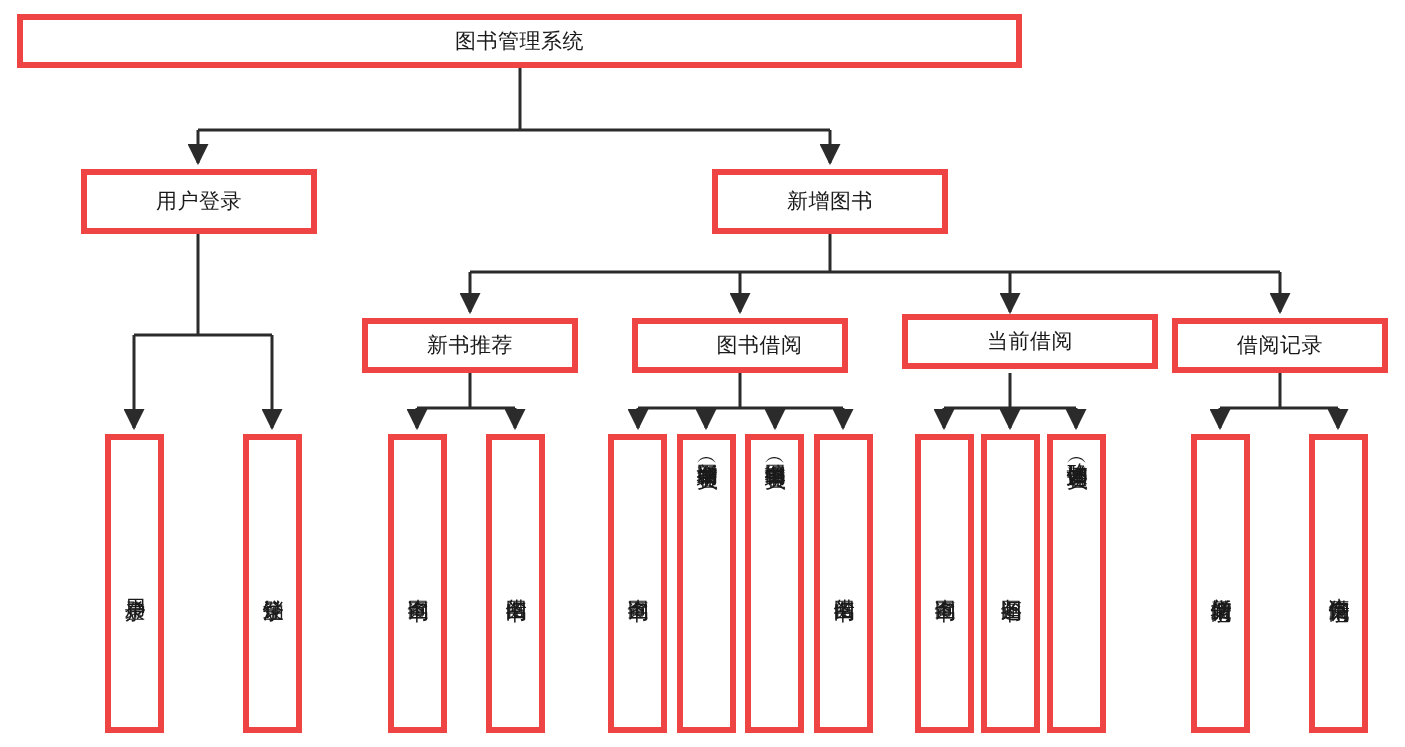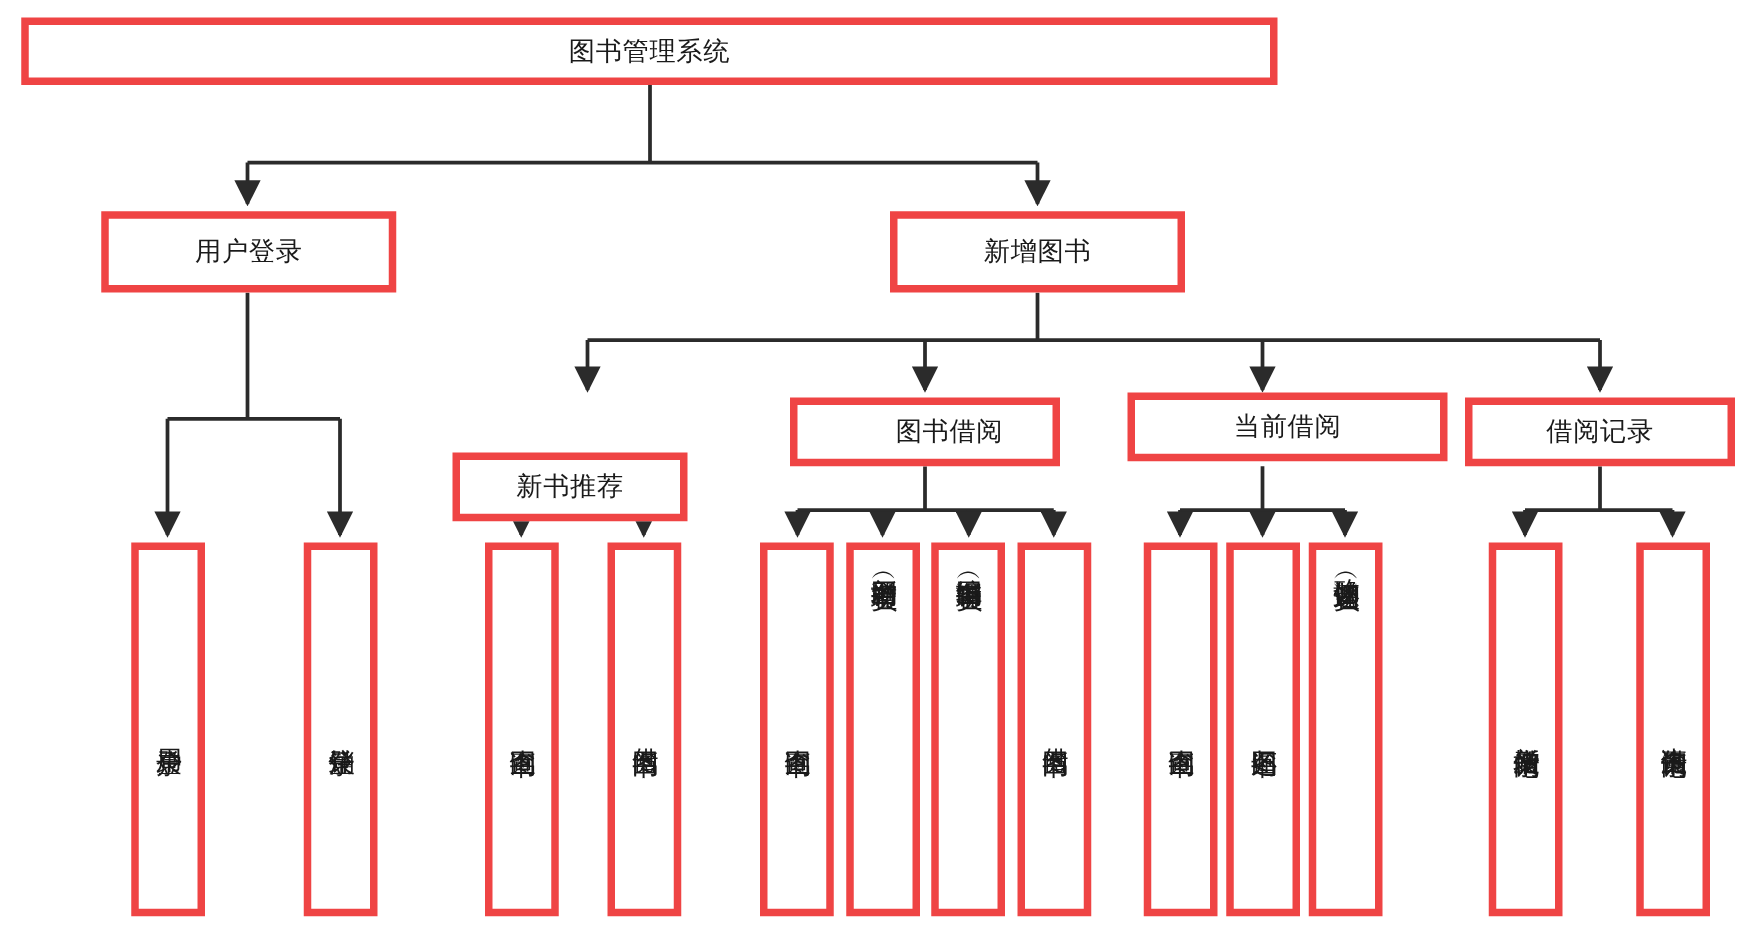--- a/index.html
+++ b/index.html
@@ -133,21 +133,21 @@
     <span class="label">图书管理系统</span>
   </div>
 
   <div class="node" style="left:81px; top:169px; width:236px; height:65px;">
     <span class="label">用户登录</span>
   </div>
   <div class="node" style="left:712px; top:169px; width:236px; height:65px;">
     <span class="label">新增图书</span>
   </div>
 
-  <div class="node" style="left:362px; top:318px; width:188px; height:55px;margin-top:44px;">
+  <div class="node" style="left:362px; top:318px; width:216px; height:55px;">
     <span class="label">新书推荐</span>
   </div>
   <div class="node" style="left:632px; top:318px; width:216px; height:55px;padding-left:39px;">
     <span class="label">图书借阅</span>
   </div>
   <div class="node" style="left:902px; top:314px; width:256px; height:55px;">
     <span class="label">当前借阅</span>
   </div>
   <div class="node" style="left:1172px; top:318px; width:216px; height:55px;">
     <span class="label">借阅记录</span>

